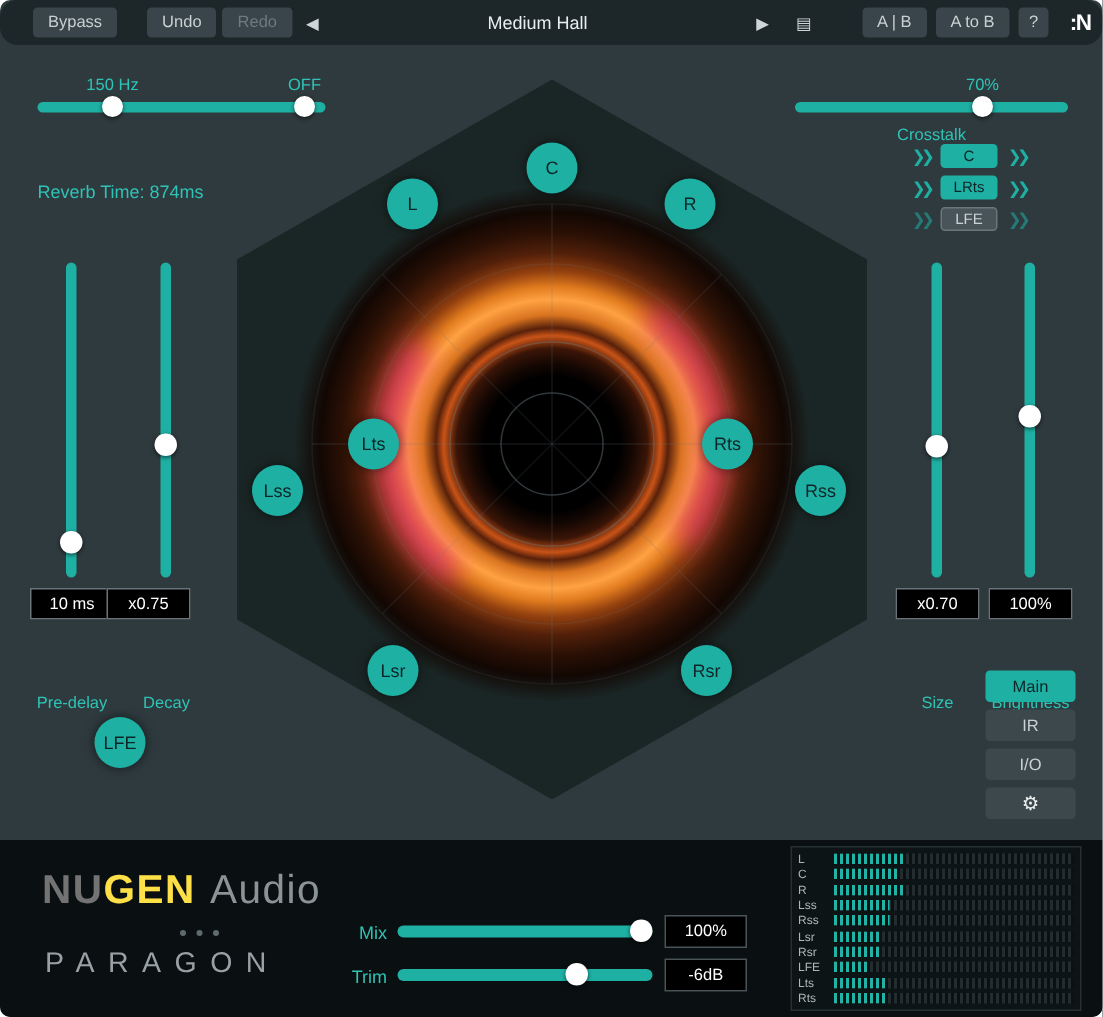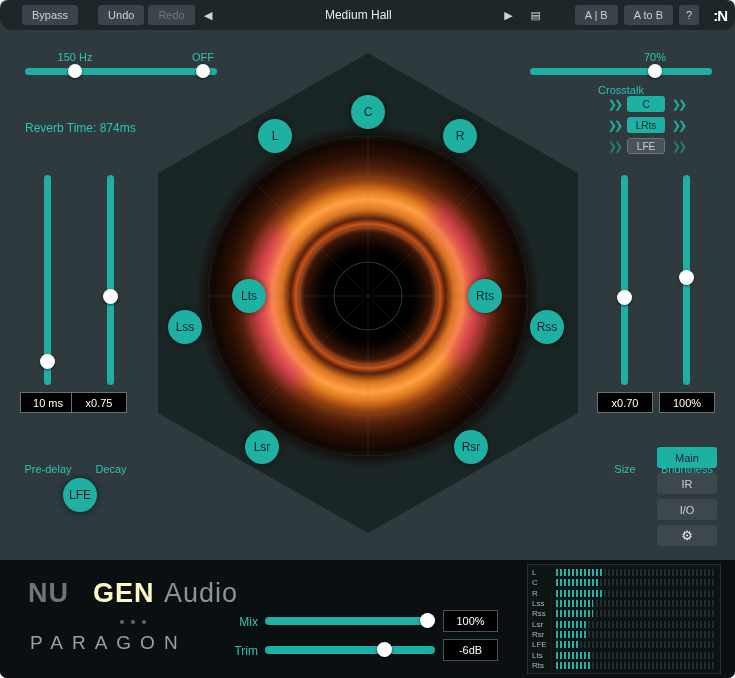--- a/index.html
+++ b/index.html
@@ -96,21 +96,21 @@
 
   
   .page-btn { position:absolute; left:657px; width:60px; height:21px; border:none; border-radius:3px;
               font-size:11px; cursor:pointer; background:#3d484c; color:#c9d1d3; }
   .page-btn.active { background:#1fb0a4; color:#0e2527; }
   .pb-main { top:417px; } .pb-ir { top:443px; } .pb-io { top:469px; } .pb-gear { top:495px; font-size:13px; color:#e8ecec; }
 
   
   .footer { position:absolute; left:0; bottom:0; width:735px; height:118px; background:#0a1011; }
   .brand { position:absolute; left:28px; top:18px; font-size:27px; font-weight:bold; letter-spacing:1px; }
-  .brand .nu { color:#737373; } .brand .gen { color:#fef9c3;margin-left:24px; }
+  .brand .nu { color:#737373; } .brand .gen { color:#fde047; }
   .brand .audio { color:#8a9396; font-weight:normal; margin-left:1px; }
   .dots { position:absolute; left:120px; top:60px; display:flex; gap:7px; }
   .dots i { width:4px; height:4px; border-radius:50%; background:#5f6a6e; }
   .product { position:absolute; left:30px; top:72px; font-size:19px; letter-spacing:9px; color:#98a1a4; }
 
   .mixrow-label { position:absolute; width:36px; text-align:right; color:#2fc3b6; font-size:12px; }
   .ml-mix { left:222px; top:55px; } .ml-trim { left:222px; top:84px; }
   .ftrack { position:absolute; left:265px; width:170px; height:8px; background:#1fb0a4; border-radius:4px; cursor:pointer; }
   .ft-mix { top:57px; } .ft-trim { top:86px; }
   .fhandle { position:absolute; width:15px; height:15px; border-radius:50%; background:#fff;

